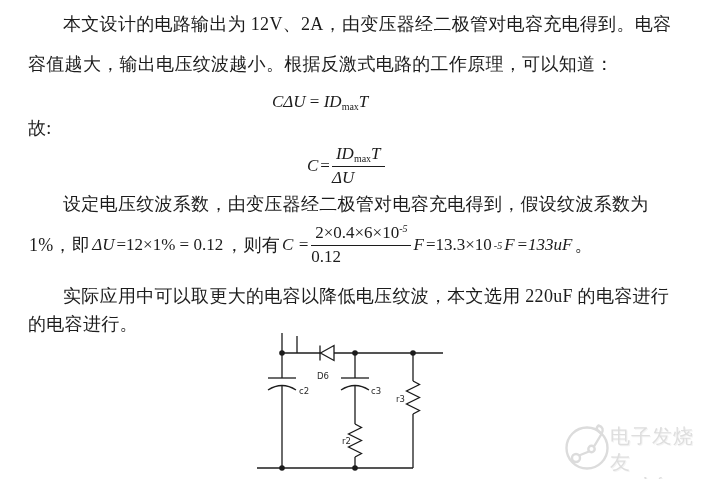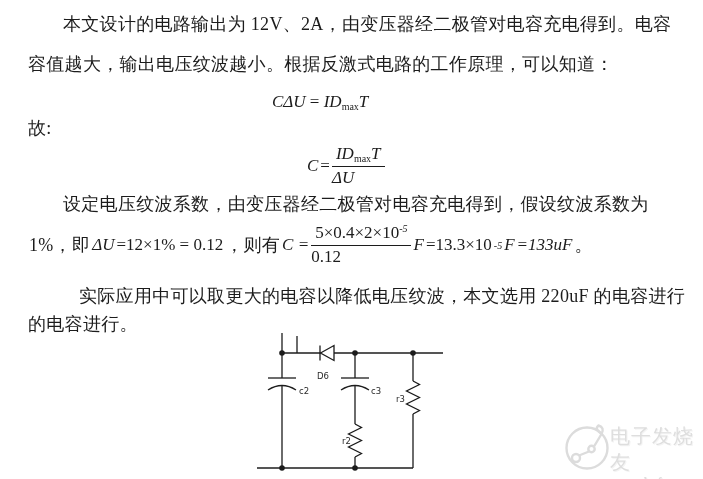--- a/index.html
+++ b/index.html
@@ -54,32 +54,32 @@
 
 <div class="abs cn" style="left:63px;top:194px;">设定电压纹波系数，由变压器经二极管对电容充电得到，假设纹波系数为</div>
 
 <div class="abs math calc-line" style="left:28px;top:221px;">
   <span class="cn">1%，即</span>
   <span class="it">ΔU</span>
   <span>=12×1% = 0.12</span>
   <span class="cn">，则有</span>
   <span class="it">C =</span>
   <span class="frac">
-    <span class="num"><span>5×0.4×2×10</span><span class="msup">-5</span></span>
+    <span class="num"><span>2×0.4×6×10</span><span class="msup">-5</span></span>
     <span class="den">0.12</span>
   </span>
   <span class="it">F</span>
   <span>=13.3×10</span>
     <span class="msup">-5</span>
     <span class="it">F</span>
   <span class="it">=133uF</span>
   <span class="cn">。</span>
 </div>
 
-<div class="abs cn" style="left:63px;top:286px;margin-left:16px;">实际应用中可以取更大的电容以降低电压纹波，本文选用 220uF 的电容进行</div>
+<div class="abs cn" style="left:63px;top:286px;">实际应用中可以取更大的电容以降低电压纹波，本文选用 220uF 的电容进行</div>
 <div class="abs cn" style="left:28px;top:314px;">的电容进行。</div>
 
 <svg class="overlay" width="703" height="479" viewBox="0 0 703 479">
   <g stroke="#1c1c1c" stroke-width="1.3" fill="none">
 
     <path d="M282,333 V353"></path>
     <path d="M297,336 V353"></path>
 
     <path d="M282,353 H443"></path>
 

